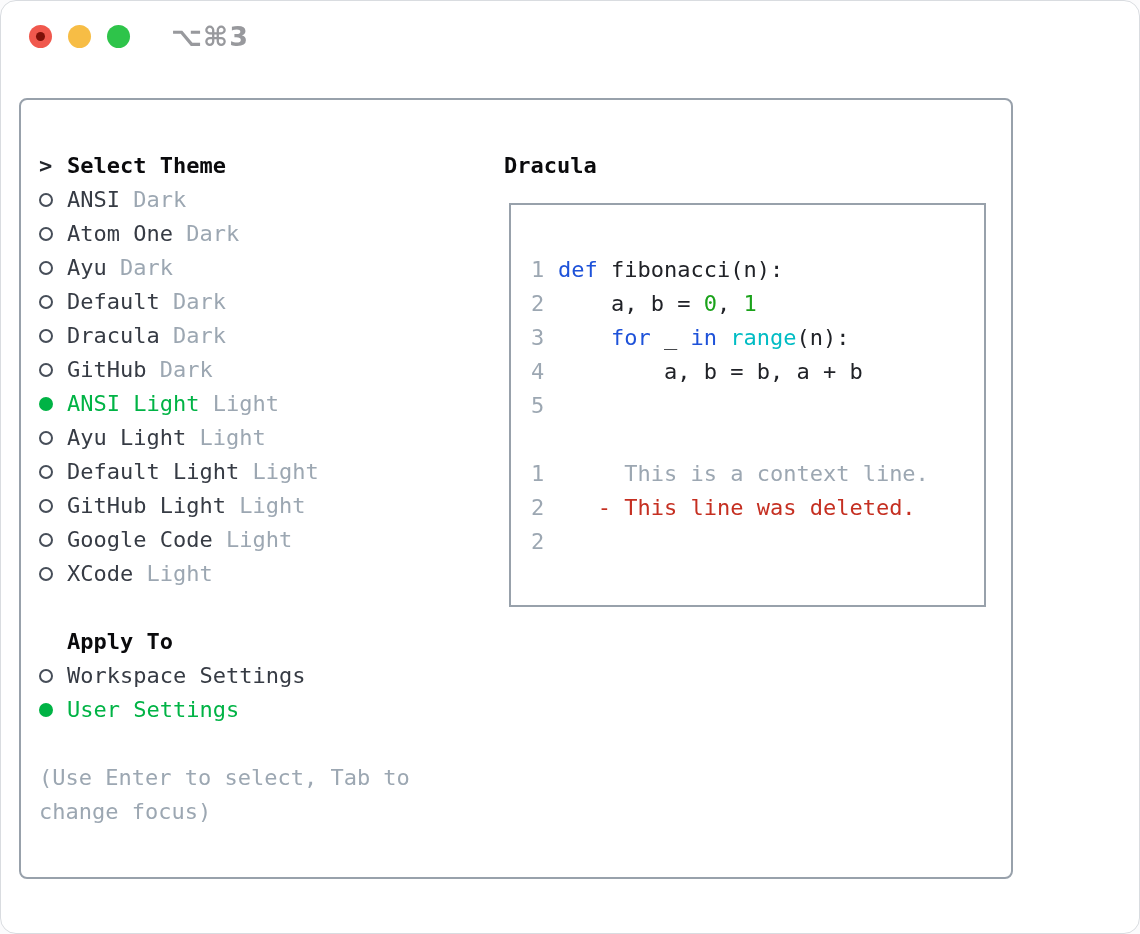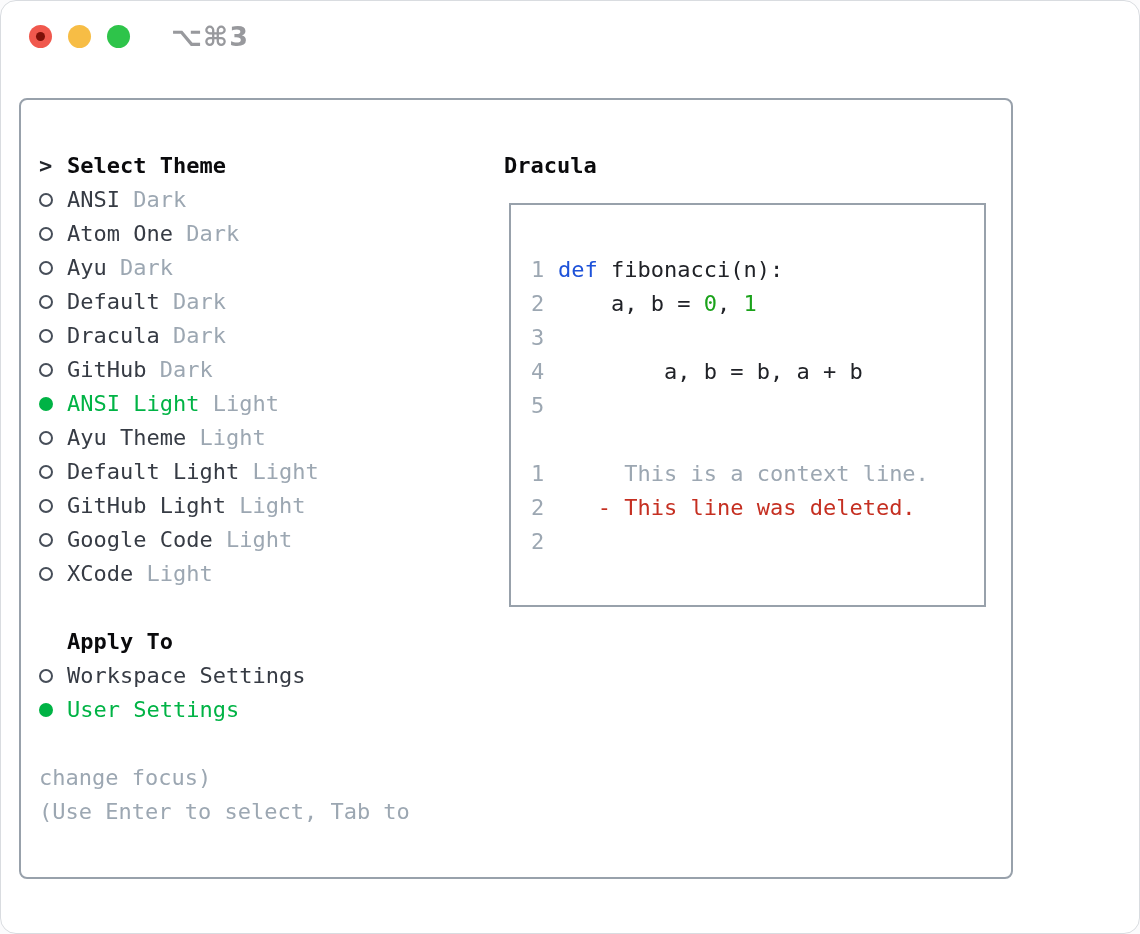--- a/index.html
+++ b/index.html
@@ -94,53 +94,53 @@
       </div>
 
       <div id="theme-list">
           <div class="row item-row"><span class="radio"></span><span class="iname">ANSI</span><span class="ivariant"> Dark</span></div>
           <div class="row item-row"><span class="radio"></span><span class="iname">Atom One</span><span class="ivariant"> Dark</span></div>
           <div class="row item-row"><span class="radio"></span><span class="iname">Ayu</span><span class="ivariant"> Dark</span></div>
           <div class="row item-row"><span class="radio"></span><span class="iname">Default</span><span class="ivariant"> Dark</span></div>
           <div class="row item-row"><span class="radio"></span><span class="iname">Dracula</span><span class="ivariant"> Dark</span></div>
           <div class="row item-row"><span class="radio"></span><span class="iname">GitHub</span><span class="ivariant"> Dark</span></div>
           <div class="row item-row selected"><span class="radio filled"></span><span class="iname">ANSI Light</span><span class="ivariant"> Light</span></div>
-          <div class="row item-row"><span class="radio"></span><span class="iname">Ayu Theme</span><span class="ivariant"> Light</span></div>
+          <div class="row item-row"><span class="radio"></span><span class="iname">Ayu Light</span><span class="ivariant"> Light</span></div>
           <div class="row item-row"><span class="radio"></span><span class="iname">Default Light</span><span class="ivariant"> Light</span></div>
           <div class="row item-row"><span class="radio"></span><span class="iname">GitHub Light</span><span class="ivariant"> Light</span></div>
           <div class="row item-row"><span class="radio"></span><span class="iname">Google Code</span><span class="ivariant"> Light</span></div>
           <div class="row item-row"><span class="radio"></span><span class="iname">XCode</span><span class="ivariant"> Light</span></div>
         </div>
 
       <div class="blank-row"></div>
 
       <div class="row apply-header">
         <span class="marker"></span><span>Apply To</span>
       </div>
 
       <div id="apply-list">
           <div class="row item-row"><span class="radio"></span><span class="iname">Workspace Settings</span></div>
           <div class="row item-row selected"><span class="radio filled"></span><span class="iname">User Settings</span></div>
         </div>
 
       <div class="blank-row"></div>
 
       <div>
+        <div class="row hint-line">(Use Enter to select, Tab to</div>
         <div class="row hint-line">change focus)</div>
-        <div class="row hint-line">(Use Enter to select, Tab to</div>
       </div>
     </div>
 
     <div class="preview-title">Dracula</div>
 
     <div class="preview-box">
       <div class="code-area" id="code-lines">
           <div class="code-line"><span class="lnum">1</span><span><span class="tok-kw">def</span><span class="tok-plain"> fibonacci(n):</span></span></div>
           <div class="code-line"><span class="lnum">2</span><span><span class="tok-plain">    a, b = </span><span class="tok-num">0</span><span class="tok-plain">, </span><span class="tok-num">1</span></span></div>
-          <div class="code-line"><span class="lnum">3</span></div>
+          <div class="code-line"><span class="lnum">3</span><span><span class="tok-plain">    </span><span class="tok-kw">for</span><span class="tok-plain"> _ </span><span class="tok-kw">in</span><span class="tok-plain"> </span><span class="tok-builtin">range</span><span class="tok-plain">(n):</span></span></div>
           <div class="code-line"><span class="lnum">4</span><span><span class="tok-plain">        a, b = b, a + b</span></span></div>
           <div class="code-line"><span class="lnum">5</span></div>
           <div class="code-line"><span class="lnum"></span><span></span></div>
           <div class="code-line"><span class="lnum">1</span><span><span class="tok-ctx">     This is a context line.</span></span></div>
           <div class="code-line"><span class="lnum">2</span><span><span class="tok-del">   - This line was deleted.</span></span></div>
           <div class="code-line"><span class="lnum">2</span></div>
         </div>
     </div>
 
   </div>

